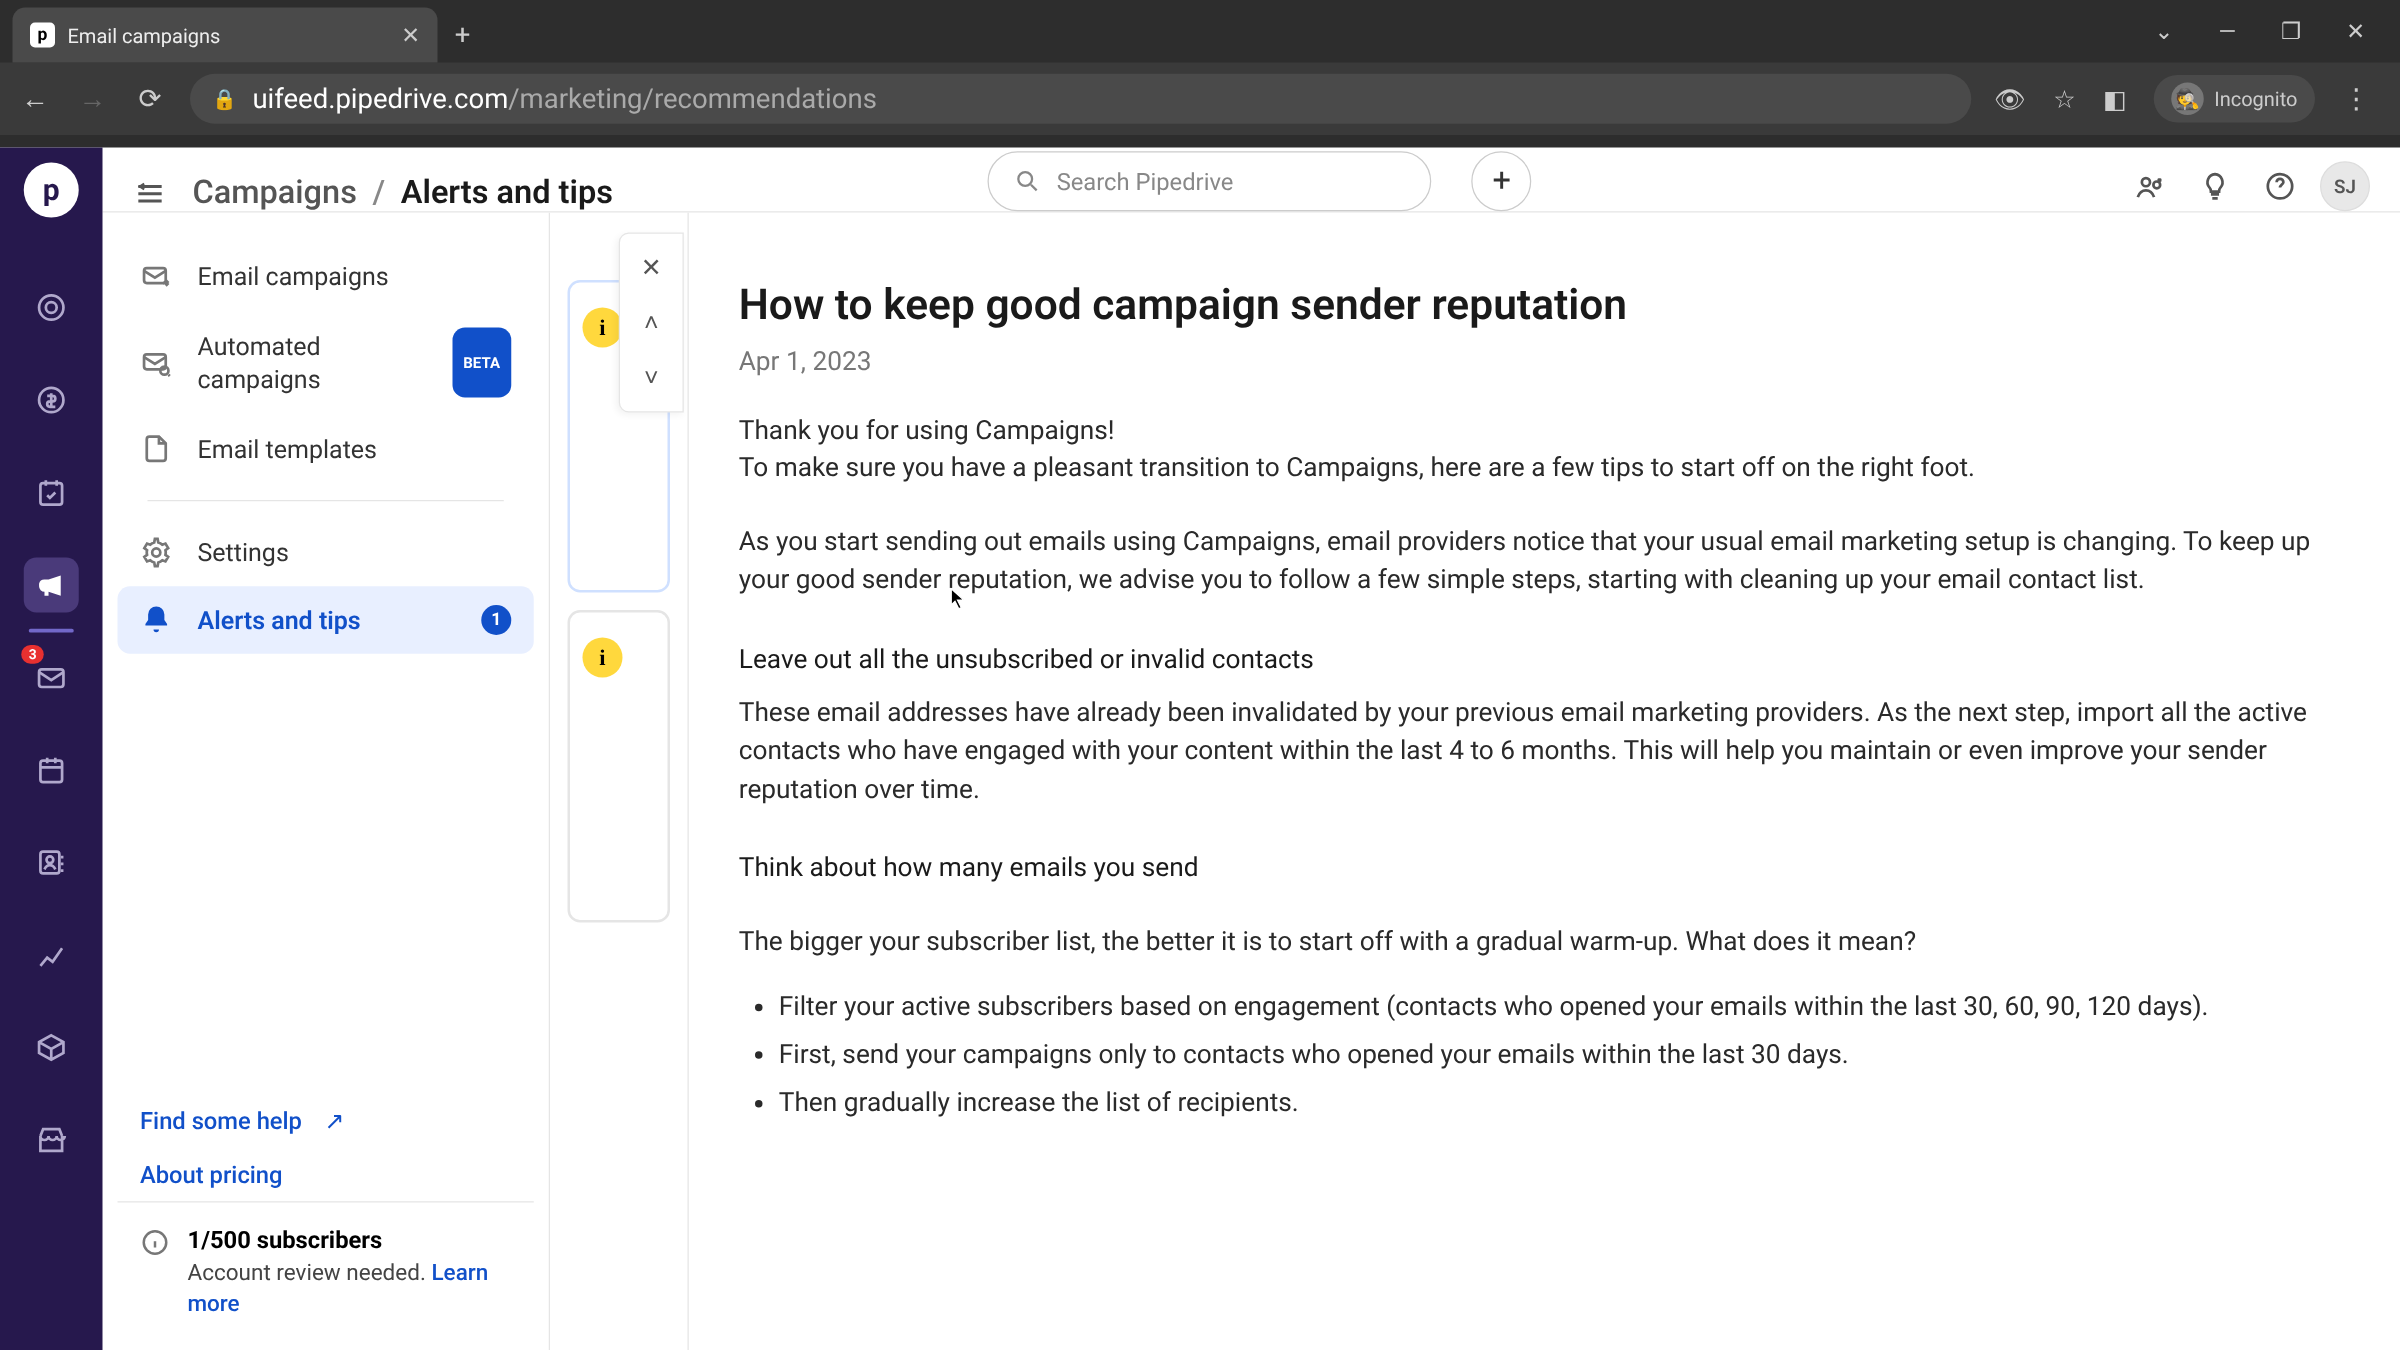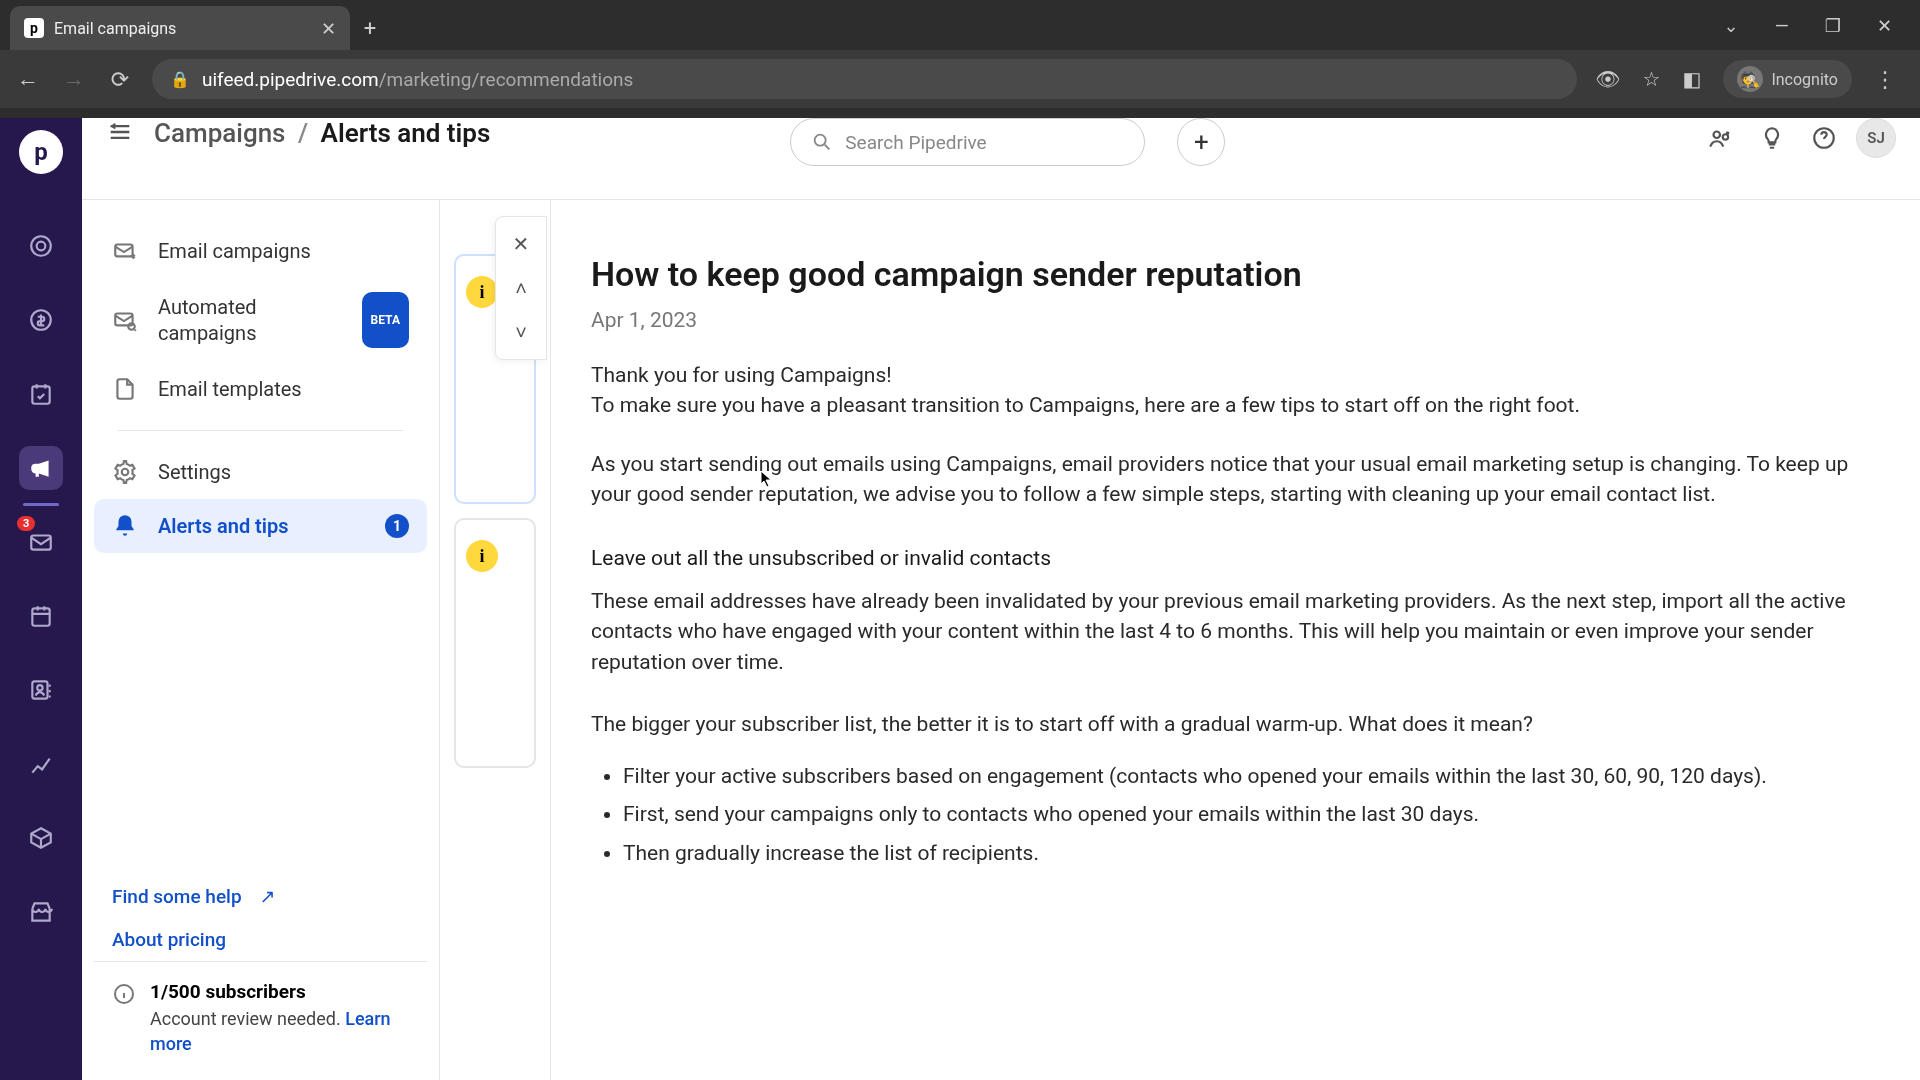--- a/index.html
+++ b/index.html
@@ -14,21 +14,21 @@
 .tab .close { font-size: 18px; cursor: pointer; }
 .new-tab { width: 40px; display: flex; align-items: center; justify-content: center; margin-top: 6px; font-size: 22px; cursor: pointer; }
 .win-controls { margin-left: auto; display: flex; gap: 36px; padding-right: 28px; font-size: 18px; align-items:center; height:44px; }
 .win-controls span { cursor:pointer; }
 
 .url-bar { display: flex; align-items: center; height: 58px; padding: 0 14px; gap: 18px; background: #3a3a3a; }
 .nav-btn { color: #ccc; font-size: 22px; cursor: pointer; width: 28px; text-align: center; }
 .nav-btn.disabled { color: #666; }
 .url-input { flex: 1; height: 40px; background: #4a4a4a; border-radius: 20px; display: flex; align-items: center; padding: 0 18px; gap: 12px; color: #ddd; }
 .url-input .lock { font-size: 16px; }
-.url-input .url { font-size: 19px; }
+.url-input .url { font-size: 22px; }
 .url-input .url .host { color: #fff; }
 .url-input .url .path { color: #aaa; }
 .right-icons { display: flex; align-items: center; gap: 22px; padding-right: 10px; }
 .right-icons .icon { font-size: 20px; cursor: pointer; }
 .incognito { display: flex; align-items: center; gap: 8px; background: #4a4a4a; border-radius: 20px; padding: 6px 14px; }
 .incognito .avatar { width: 26px; height: 26px; background: #777; border-radius: 50%; display:flex;align-items:center;justify-content:center;font-size:16px;}
 .menu-dots { font-size: 22px; cursor: pointer; }
 
 
 .app { display: flex; height: calc(1080px - 118px); }
@@ -37,21 +37,21 @@
 .icon-rail { width: 82px; background: #26184d; display: flex; flex-direction: column; align-items: center; padding-top: 12px; gap: 30px; position: relative; }
 .icon-rail .logo { width: 44px; height: 44px; background: #fff; border-radius: 50%; color: #26184d; display: flex; align-items: center; justify-content: center; font-weight: bold; font-size: 24px; margin-bottom: 20px; }
 .rail-item { width: 44px; height: 44px; border-radius: 10px; display: flex; align-items: center; justify-content: center; color: #b0a8cc; cursor: pointer; position: relative; }
 .rail-item.active { background: #4a3a7a; color: #fff; }
 .rail-item .badge { position: absolute; top: -4px; left: -2px; background: #e83030; color: #fff; font-size: 11px; border-radius: 10px; padding: 1px 6px; font-weight: bold; }
 .rail-item svg { width: 26px; height: 26px; }
 .rail-item.active::after { content:''; position:absolute; bottom:-16px; left:4px; right:4px; height:3px; background:#7268c9; border-radius:2px; }
 
 
 .main-area { flex: 1; display: flex; flex-direction: column; }
-.top-bar { height: 82px; border-bottom: 1px solid #e5e5e5; display: flex; align-items: flex-start; padding: 0 24px; gap: 20px; }
+.top-bar { height: 52px; border-bottom: 1px solid #e5e5e5; display: flex; align-items: flex-end; padding: 0 24px; gap: 20px; }
 .hamburger { cursor: pointer; display:flex; align-items:center; }
 .hamburger svg { width:28px; height:28px; color:#555; }
 .breadcrumb { font-size: 26px; color: #555; font-weight: 500; }
 .breadcrumb .sep { margin: 0 6px; color: #888; }
 .breadcrumb .current { color: #1a1a1a; font-weight: 600; }
 .search-box { margin-left: 280px; width: 355px; height: 48px; border: 1px solid #ccc; border-radius: 24px; display: flex; align-items: center; padding: 0 20px; gap: 12px; }
 .search-box svg { width: 22px; height: 22px; color: #888; }
 .search-box .ph { color: #888; font-size: 19px; }
 .plus-btn { width: 48px; height: 48px; border: 1px solid #ccc; border-radius: 24px; display: flex; align-items: center; justify-content: center; font-size: 26px; color: #333; cursor: pointer; margin-left: 12px; }
 .top-right { margin-left: auto; display: flex; align-items: center; gap: 12px; }
@@ -337,20 +337,21 @@
         <div class="detail">
           <h1>How to keep good campaign sender reputation</h1>
           <div class="date">Apr 1, 2023</div>
           <div class="para">
             <span>Thank you for using Campaigns!</span><br>
             <span>To make sure you have a pleasant transition to Campaigns, here are a few tips to start off on the right foot.</span>
           </div>
           <div class="para">As you start sending out emails using Campaigns, email providers notice that your usual email marketing setup is changing. To keep up your good sender reputation, we advise you to follow a few simple steps, starting with cleaning up your email contact list.</div>
           <h2>Leave out all the unsubscribed or invalid contacts</h2>
           <div class="para" style="margin-top:16px">These email addresses have already been invalidated by your previous email marketing providers. As the next step, import all the active contacts who have engaged with your content within the last 4 to 6 months. This will help you maintain or even improve your sender reputation over time.</div>
+          <h2>Think about how many emails you send</h2>
           <div class="para" style="margin-top:32px">The bigger your subscriber list, the better it is to start off with a gradual warm-up. What does it mean?</div>
           <ul>
             <li>Filter your active subscribers based on engagement (contacts who opened your emails within the last 30, 60, 90, 120 days).</li>
             <li>First, send your campaigns only to contacts who opened your emails within the last 30 days.</li>
             <li>Then gradually increase the list of recipients.</li>
           </ul>
         </div>
       </div>
     </div>
   </div>

